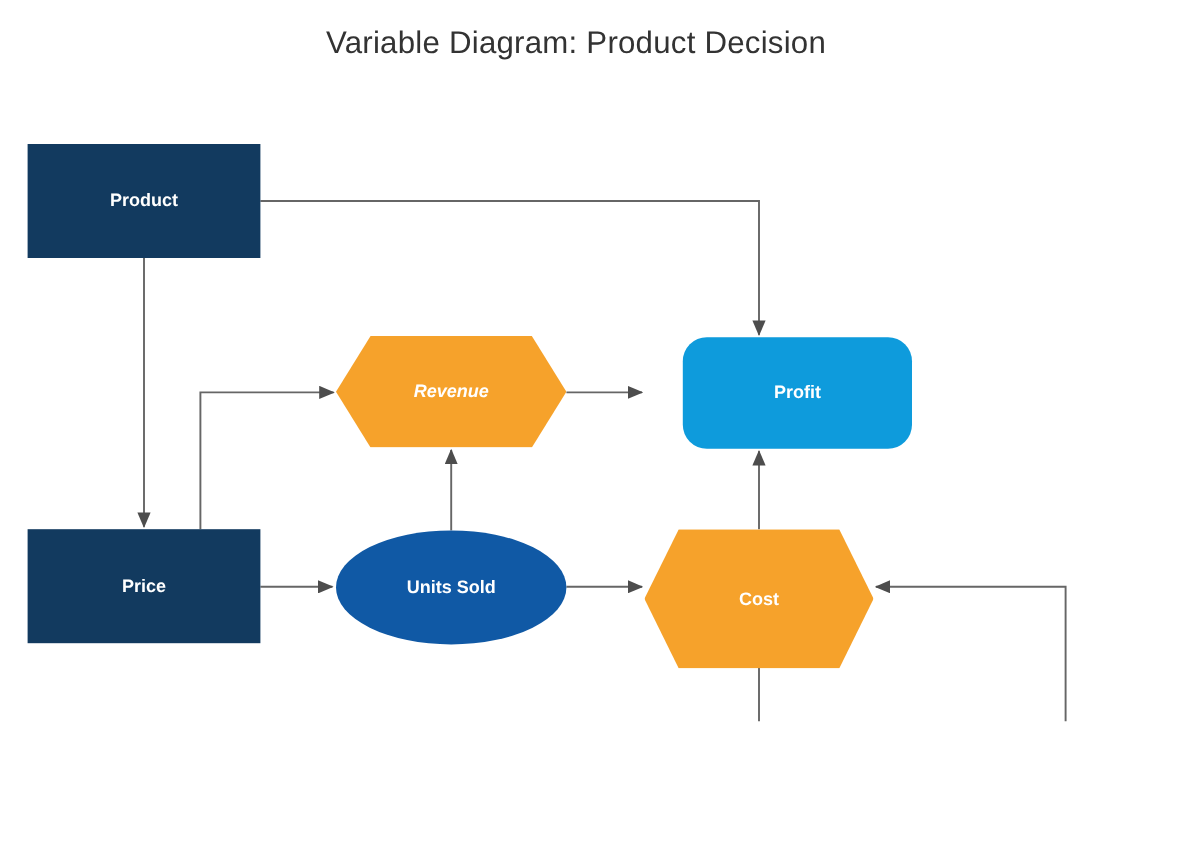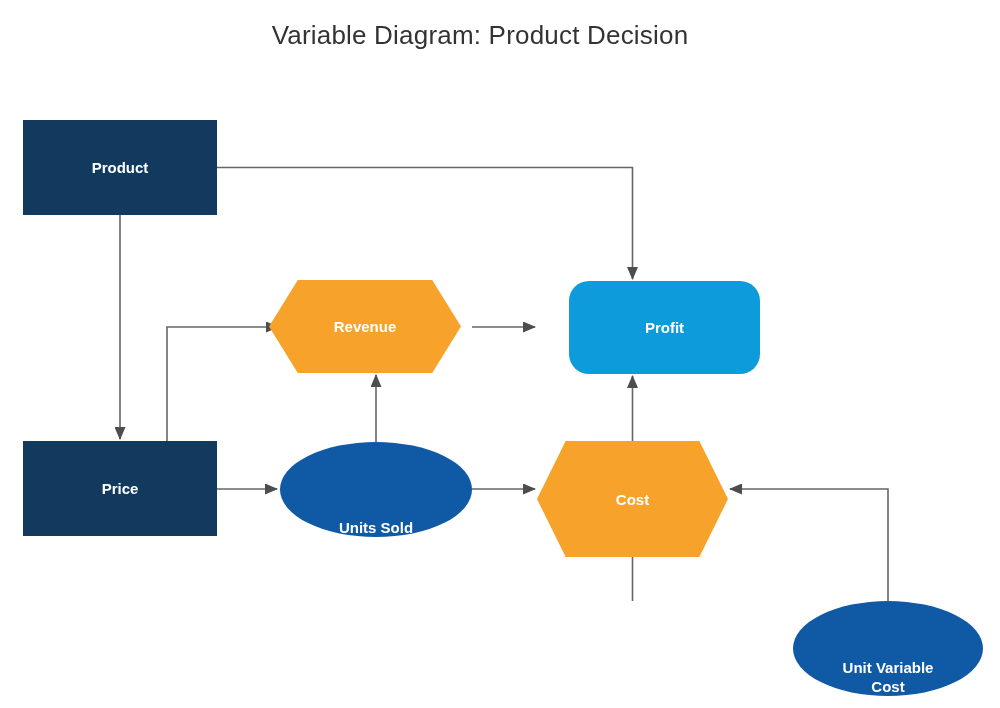--- a/index.html
+++ b/index.html
@@ -61,27 +61,27 @@
     font-weight: 700;
     text-align: center;
     line-height: 19px;
   }
   .node-rect { background: var(--navy); }
   .node-rounded { background: var(--profitBlue); border-radius: 20px; margin-left: 32px; }
   .node-hex {
     background: var(--orange);
     clip-path: polygon(15% 0%, 85% 0%, 100% 50%, 85% 100%, 15% 100%, 0% 50%);
   }
-  .node-ellipse { background: var(--nodeBlue); border-radius: 50%; align-items: flex-end; }
+  .node-ellipse { background: var(--nodeBlue); border-radius: 50%; }
   .label-narrow { display: inline-block; max-width: 120px; }
 
   
   #n-product   { left: 23px;  top: 120px; width: 194px; height: 95px; }
   #n-price     { left: 23px;  top: 441px; width: 194px; height: 95px; }
-  #n-revenue   { left: 269px; top: 280px; width: 192px; height: 93px; }
+  #n-revenue   { left: 280px; top: 280px; width: 192px; height: 93px; font-style: italic; }
   #n-profit    { left: 537px; top: 281px; width: 191px; height: 93px; }
   #n-units     { left: 280px; top: 442px; width: 192px; height: 95px; }
   #n-cost      { left: 537px; top: 441px; width: 191px; height: 116px; }
   #n-fixed     { left: 537px; top: 601px; width: 191px; height: 95px; }
   #n-uvc       { left: 793px; top: 601px; width: 190px; height: 95px; }
 </style>
 </head>
 <body>
 
 <div class="canvas">
@@ -124,17 +124,14 @@
 
   <div id="n-units" class="node node-ellipse">
     <span>Units Sold</span>
   </div>
 
   <div id="n-cost" class="node node-hex">
     <span>Cost</span>
   </div>
 
 
-  <div id="n-uvc" class="node node-ellipse">
-    <span class="label-narrow">Unit Variable Cost</span>
-  </div>
 
 </div>
 
 </body></html>

